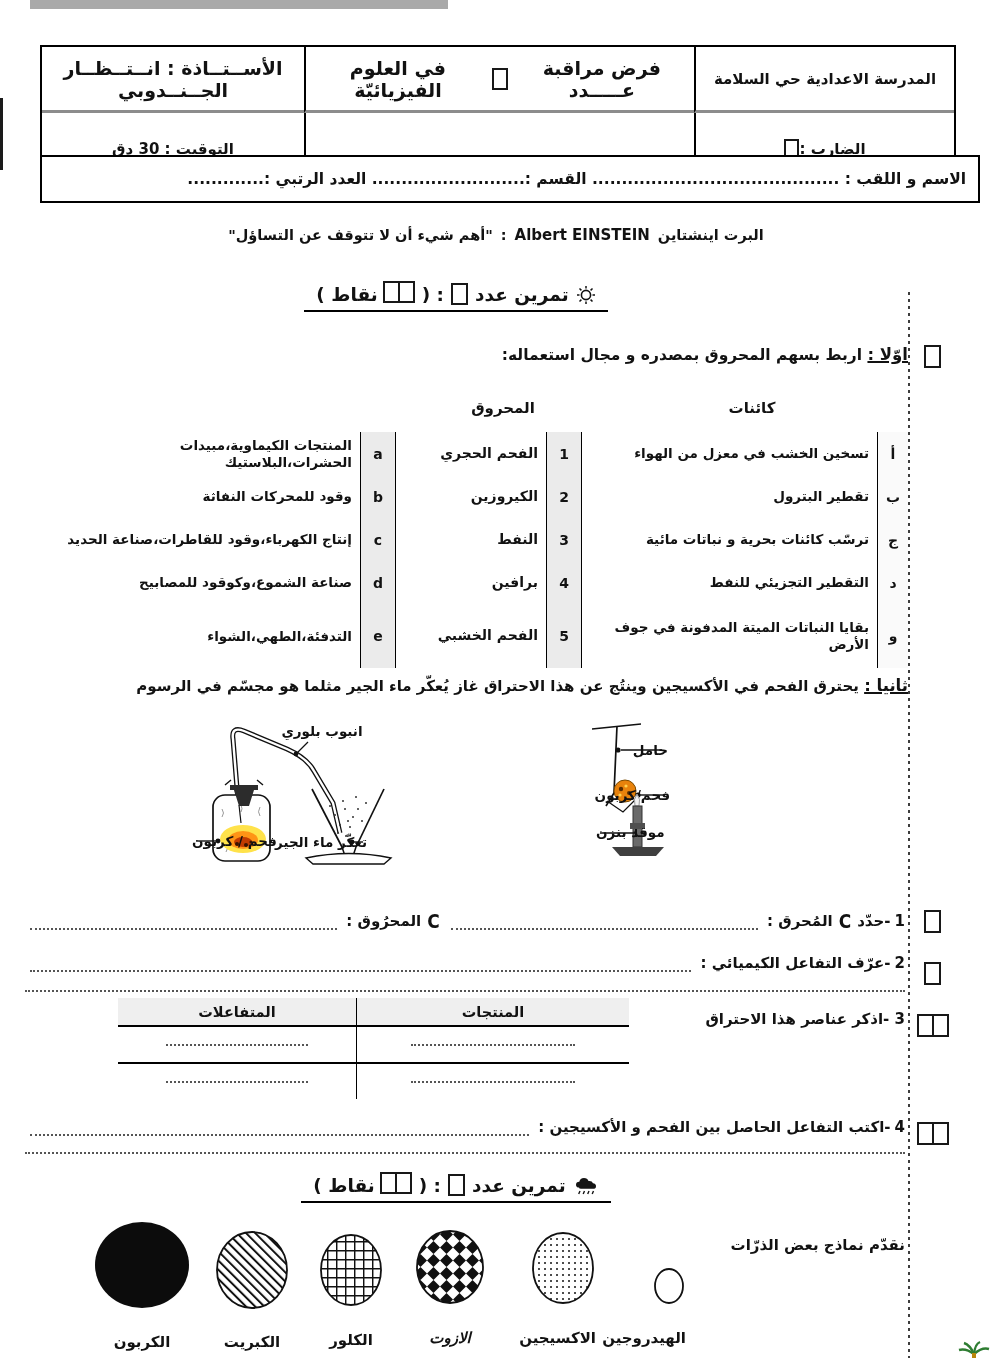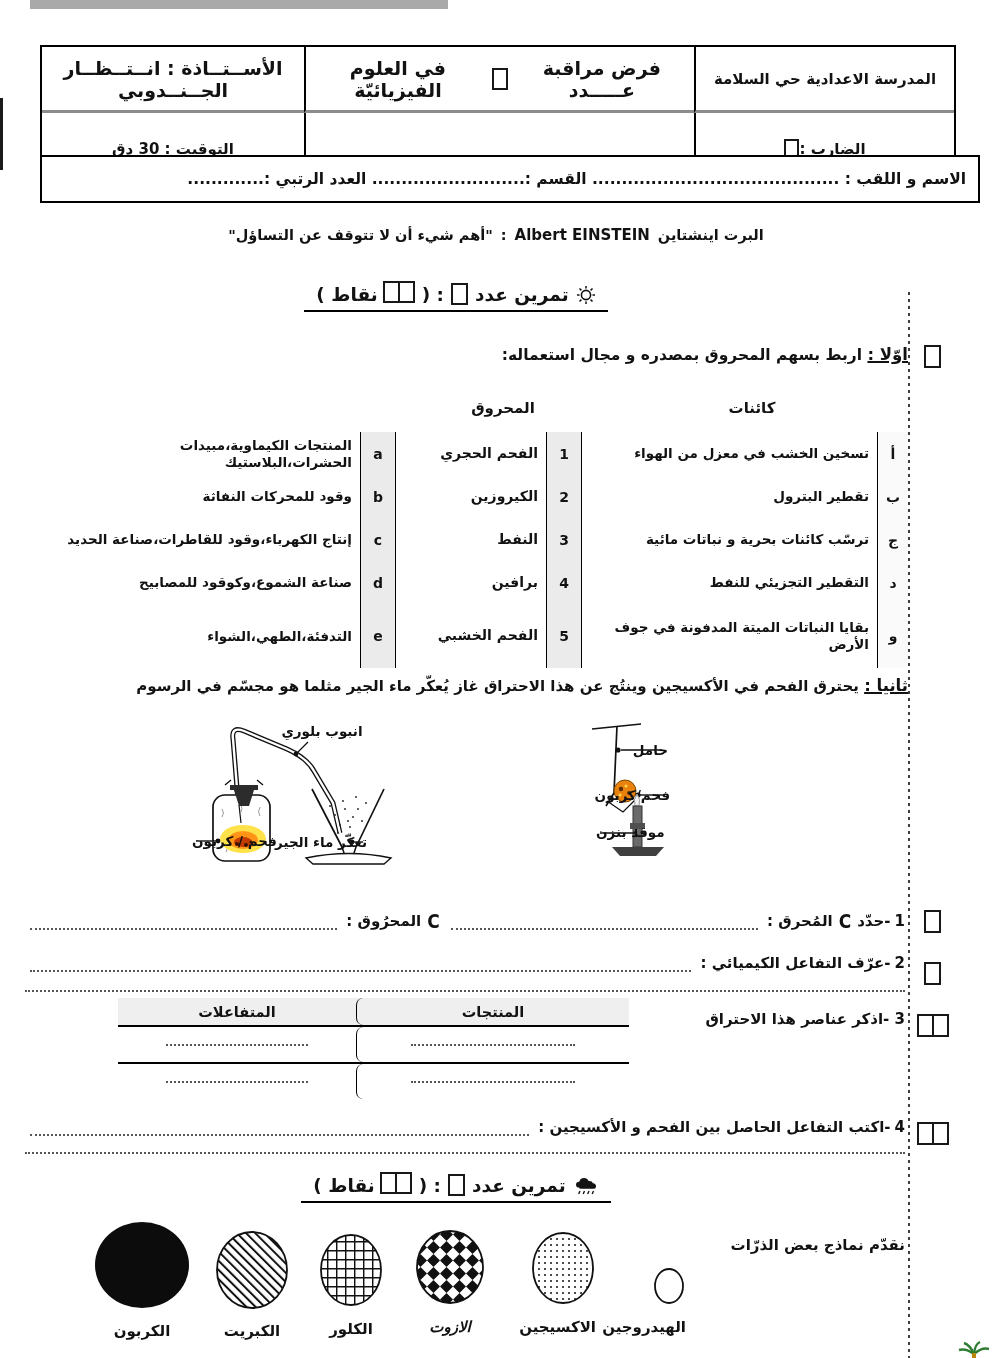--- a/index.html
+++ b/index.html
@@ -67,30 +67,30 @@
   .qline{position:absolute;right:87px;left:25px;display:flex;align-items:flex-end;font-size:15px;gap:4px;}
   #q1{top:912px;} #q2{top:954px;} #q4{top:1118px;}
   .csym{font-size:17px;line-height:1;margin:0 2px;transform:scaleY(1.15);display:inline-block;}
   .dotfill{flex:1;border-bottom:2.4px dotted #555;height:4px;margin:0 5px;}
   .dotline{position:absolute;left:25px;right:87px;border-bottom:2.4px dotted #555;height:0;}
   #q2b{top:990px;} #q4b{top:1152px;}
   #q3label{position:absolute;top:1010px;right:87px;width:225px;text-align:right;font-size:15px;}
   .q3t{position:absolute;left:118px;top:998px;width:511px;}
   .q3h{display:flex;height:27px;background:#efefef;border-bottom:2.2px solid #000;font-size:14.5px;}
   .q3h .cell, .q3r .cell{display:flex;align-items:center;justify-content:center;}
-  .cell.right{flex:0 0 272px;border-left:1.8px solid #000;border-radius:7px;}
+  .cell.right{flex:0 0 272px;border-left:1.8px solid #000;}
   .cell.left{flex:1;}
   .q3r{display:flex;height:35px;}
   .q3r.mid{border-bottom:2px solid #000;}
   .cd{width:60%;margin:auto;border-bottom:2.4px dotted #555;height:0;}
 
   
   #ex2intro{position:absolute;top:1236px;right:87px;width:230px;text-align:right;font-size:15px;}
   .atom{position:absolute;text-align:center;}
-  .alabel{font-size:15px;margin-top:8px;}
+  .alabel{font-size:15px;margin-top:19px;}
   .palm{position:absolute;left:956px;top:1340px;}
 </style>
 </head>
 <body>
 
 <div id="page">
 
   <svg width="0" height="0" style="position:absolute" aria-hidden="true">
     <defs>
       <pattern id="pat-diag" width="6.5" height="6.5" patternUnits="userSpaceOnUse" patternTransform="rotate(-45)">

